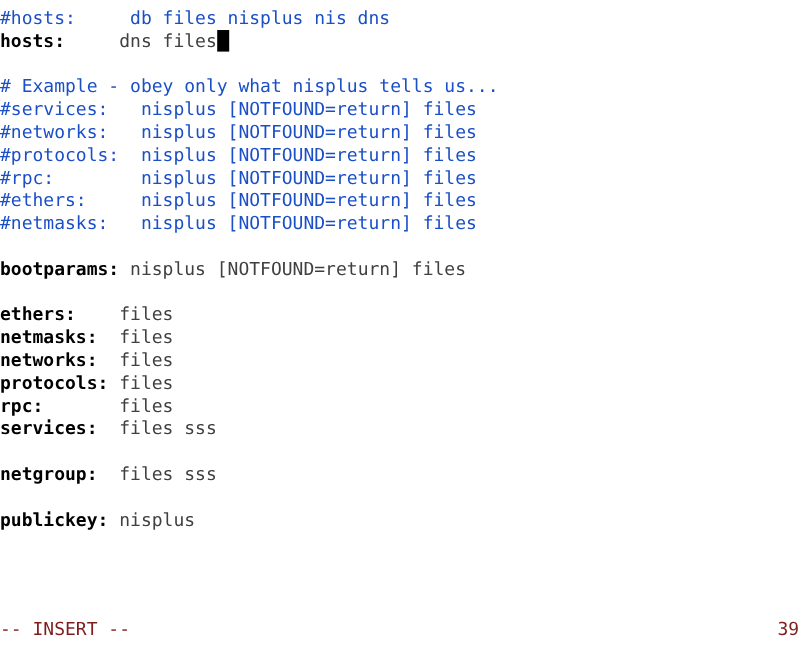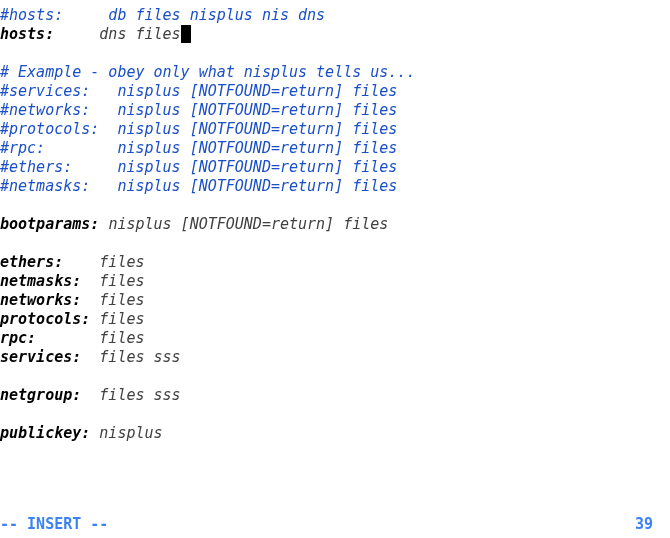--- a/index.html
+++ b/index.html
@@ -10,45 +10,44 @@
     background: #ffffff;
     overflow: hidden;
   }
   .editor {
     font-family: "DejaVu Sans Mono", "Liberation Mono", Menlo, Consolas, monospace;
     font-size: 15px;
     line-height: 19px;
     white-space: pre;
     color: #000000;
     padding-top: 6px;
-    font-style: italic;
   }
   .line span.comment { color: #1a4fc7; }
   .line span.key     { color: #000000; font-weight: bold; text-align: center; }
   .line span.val     { color: #404040; }
   .line span.cursor  {
     display: inline-block;
     width: 10px;
     height: 18px;
     background: #000000;
     vertical-align: text-bottom;
   }
   .status {
     position: absolute;
     left: 0;
     right: 0;
     bottom: 4px;
     font-family: "DejaVu Sans Mono", "Liberation Mono", Menlo, Consolas, monospace;
     font-size: 15px;
     line-height: 19px;
-    color: #3b82f6;
-    font-weight: bold;
+    color: #7f1d1d;
+    font-weight: normal;
   }
   .status .mode { float: left; }
-  .status .pos  { float: right; padding-right: 17px; }
+  .status .pos  { float: right; padding-right: 4px; }
 </style>
 </head>
 <body>
 
 <div class="editor" id="editor"><div class="line"><span class="comment">#hosts:     db files nisplus nis dns</span></div><div class="line"><span class="key">hosts:     </span><span class="val">dns files</span><span class="cursor"></span></div><div class="line">&nbsp;</div><div class="line"><span class="comment"># Example - obey only what nisplus tells us...</span></div><div class="line"><span class="comment">#services:   nisplus [NOTFOUND=return] files</span></div><div class="line"><span class="comment">#networks:   nisplus [NOTFOUND=return] files</span></div><div class="line"><span class="comment">#protocols:  nisplus [NOTFOUND=return] files</span></div><div class="line"><span class="comment">#rpc:        nisplus [NOTFOUND=return] files</span></div><div class="line"><span class="comment">#ethers:     nisplus [NOTFOUND=return] files</span></div><div class="line"><span class="comment">#netmasks:   nisplus [NOTFOUND=return] files</span></div><div class="line">&nbsp;</div><div class="line"><span class="key">bootparams: </span><span class="val">nisplus [NOTFOUND=return] files</span></div><div class="line">&nbsp;</div><div class="line"><span class="key">ethers:    </span><span class="val">files</span></div><div class="line"><span class="key">netmasks:  </span><span class="val">files</span></div><div class="line"><span class="key">networks:  </span><span class="val">files</span></div><div class="line"><span class="key">protocols: </span><span class="val">files</span></div><div class="line"><span class="key">rpc:       </span><span class="val">files</span></div><div class="line"><span class="key">services:  </span><span class="val">files sss</span></div><div class="line">&nbsp;</div><div class="line"><span class="key">netgroup:  </span><span class="val">files sss</span></div><div class="line">&nbsp;</div><div class="line"><span class="key">publickey: </span><span class="val">nisplus</span></div><div class="line">&nbsp;</div></div>
 
 <div class="status">
   <span class="mode">-- INSERT --</span>
   <span class="pos">39</span>
 </div>

